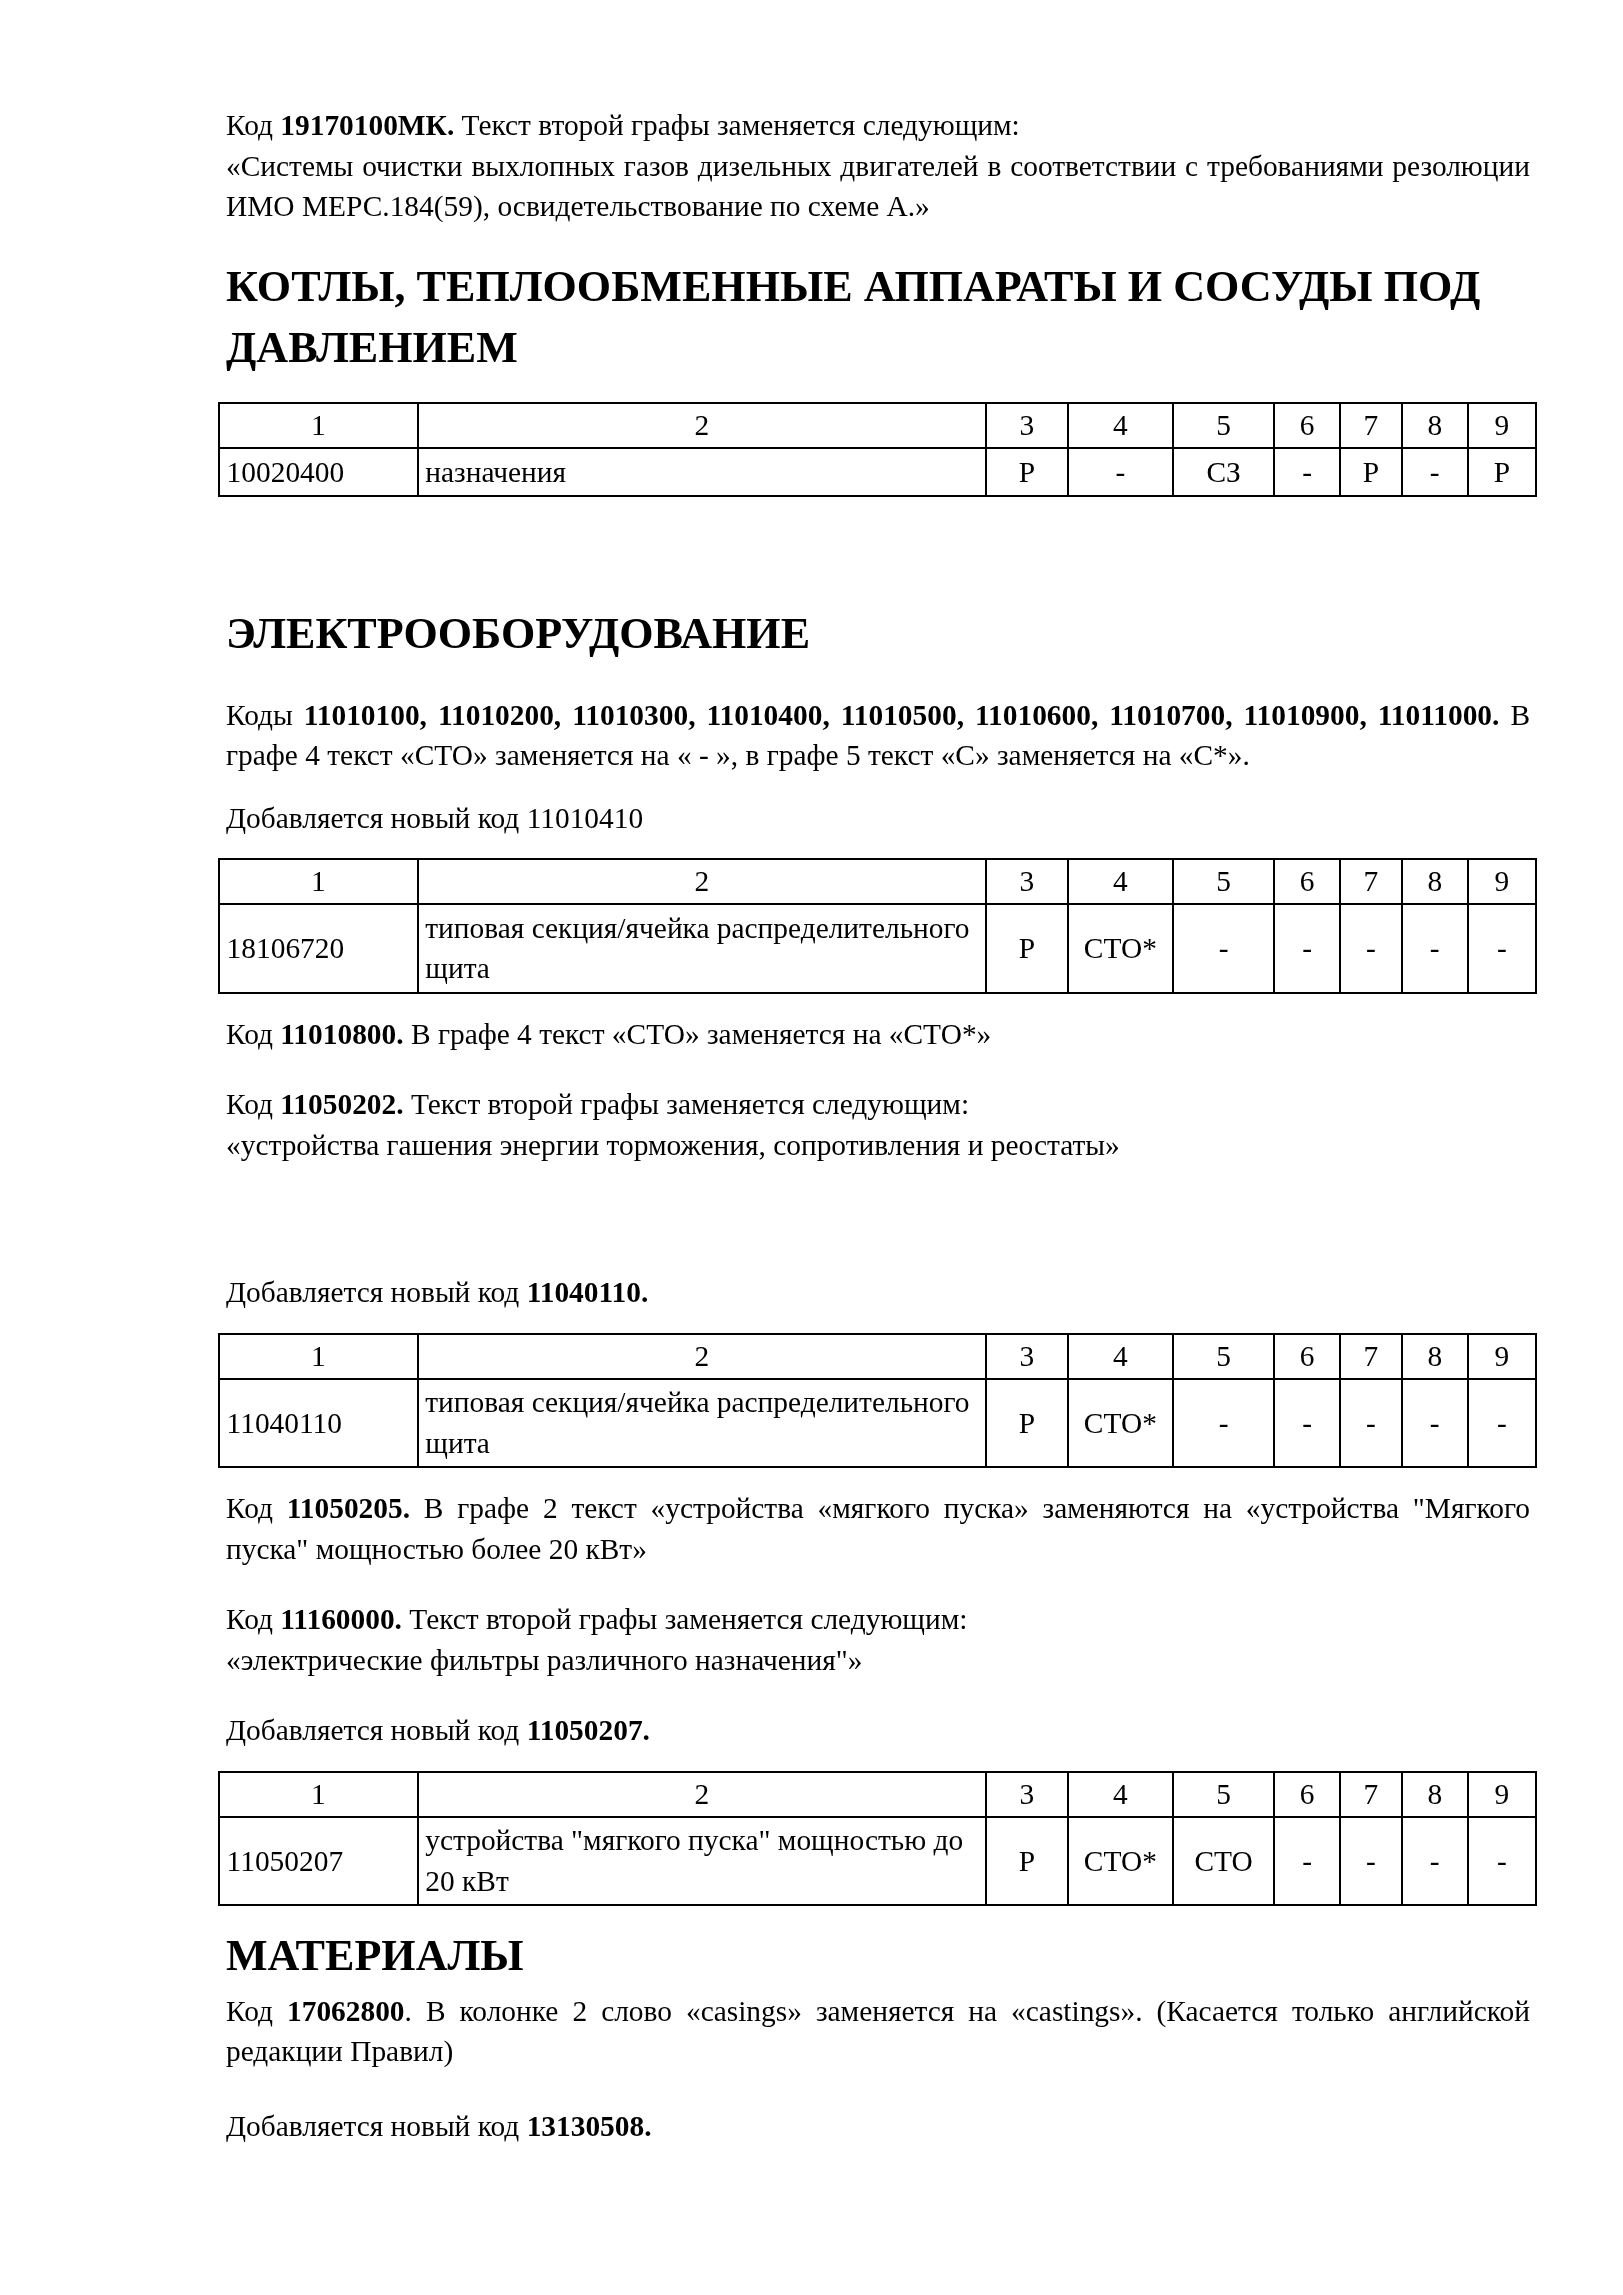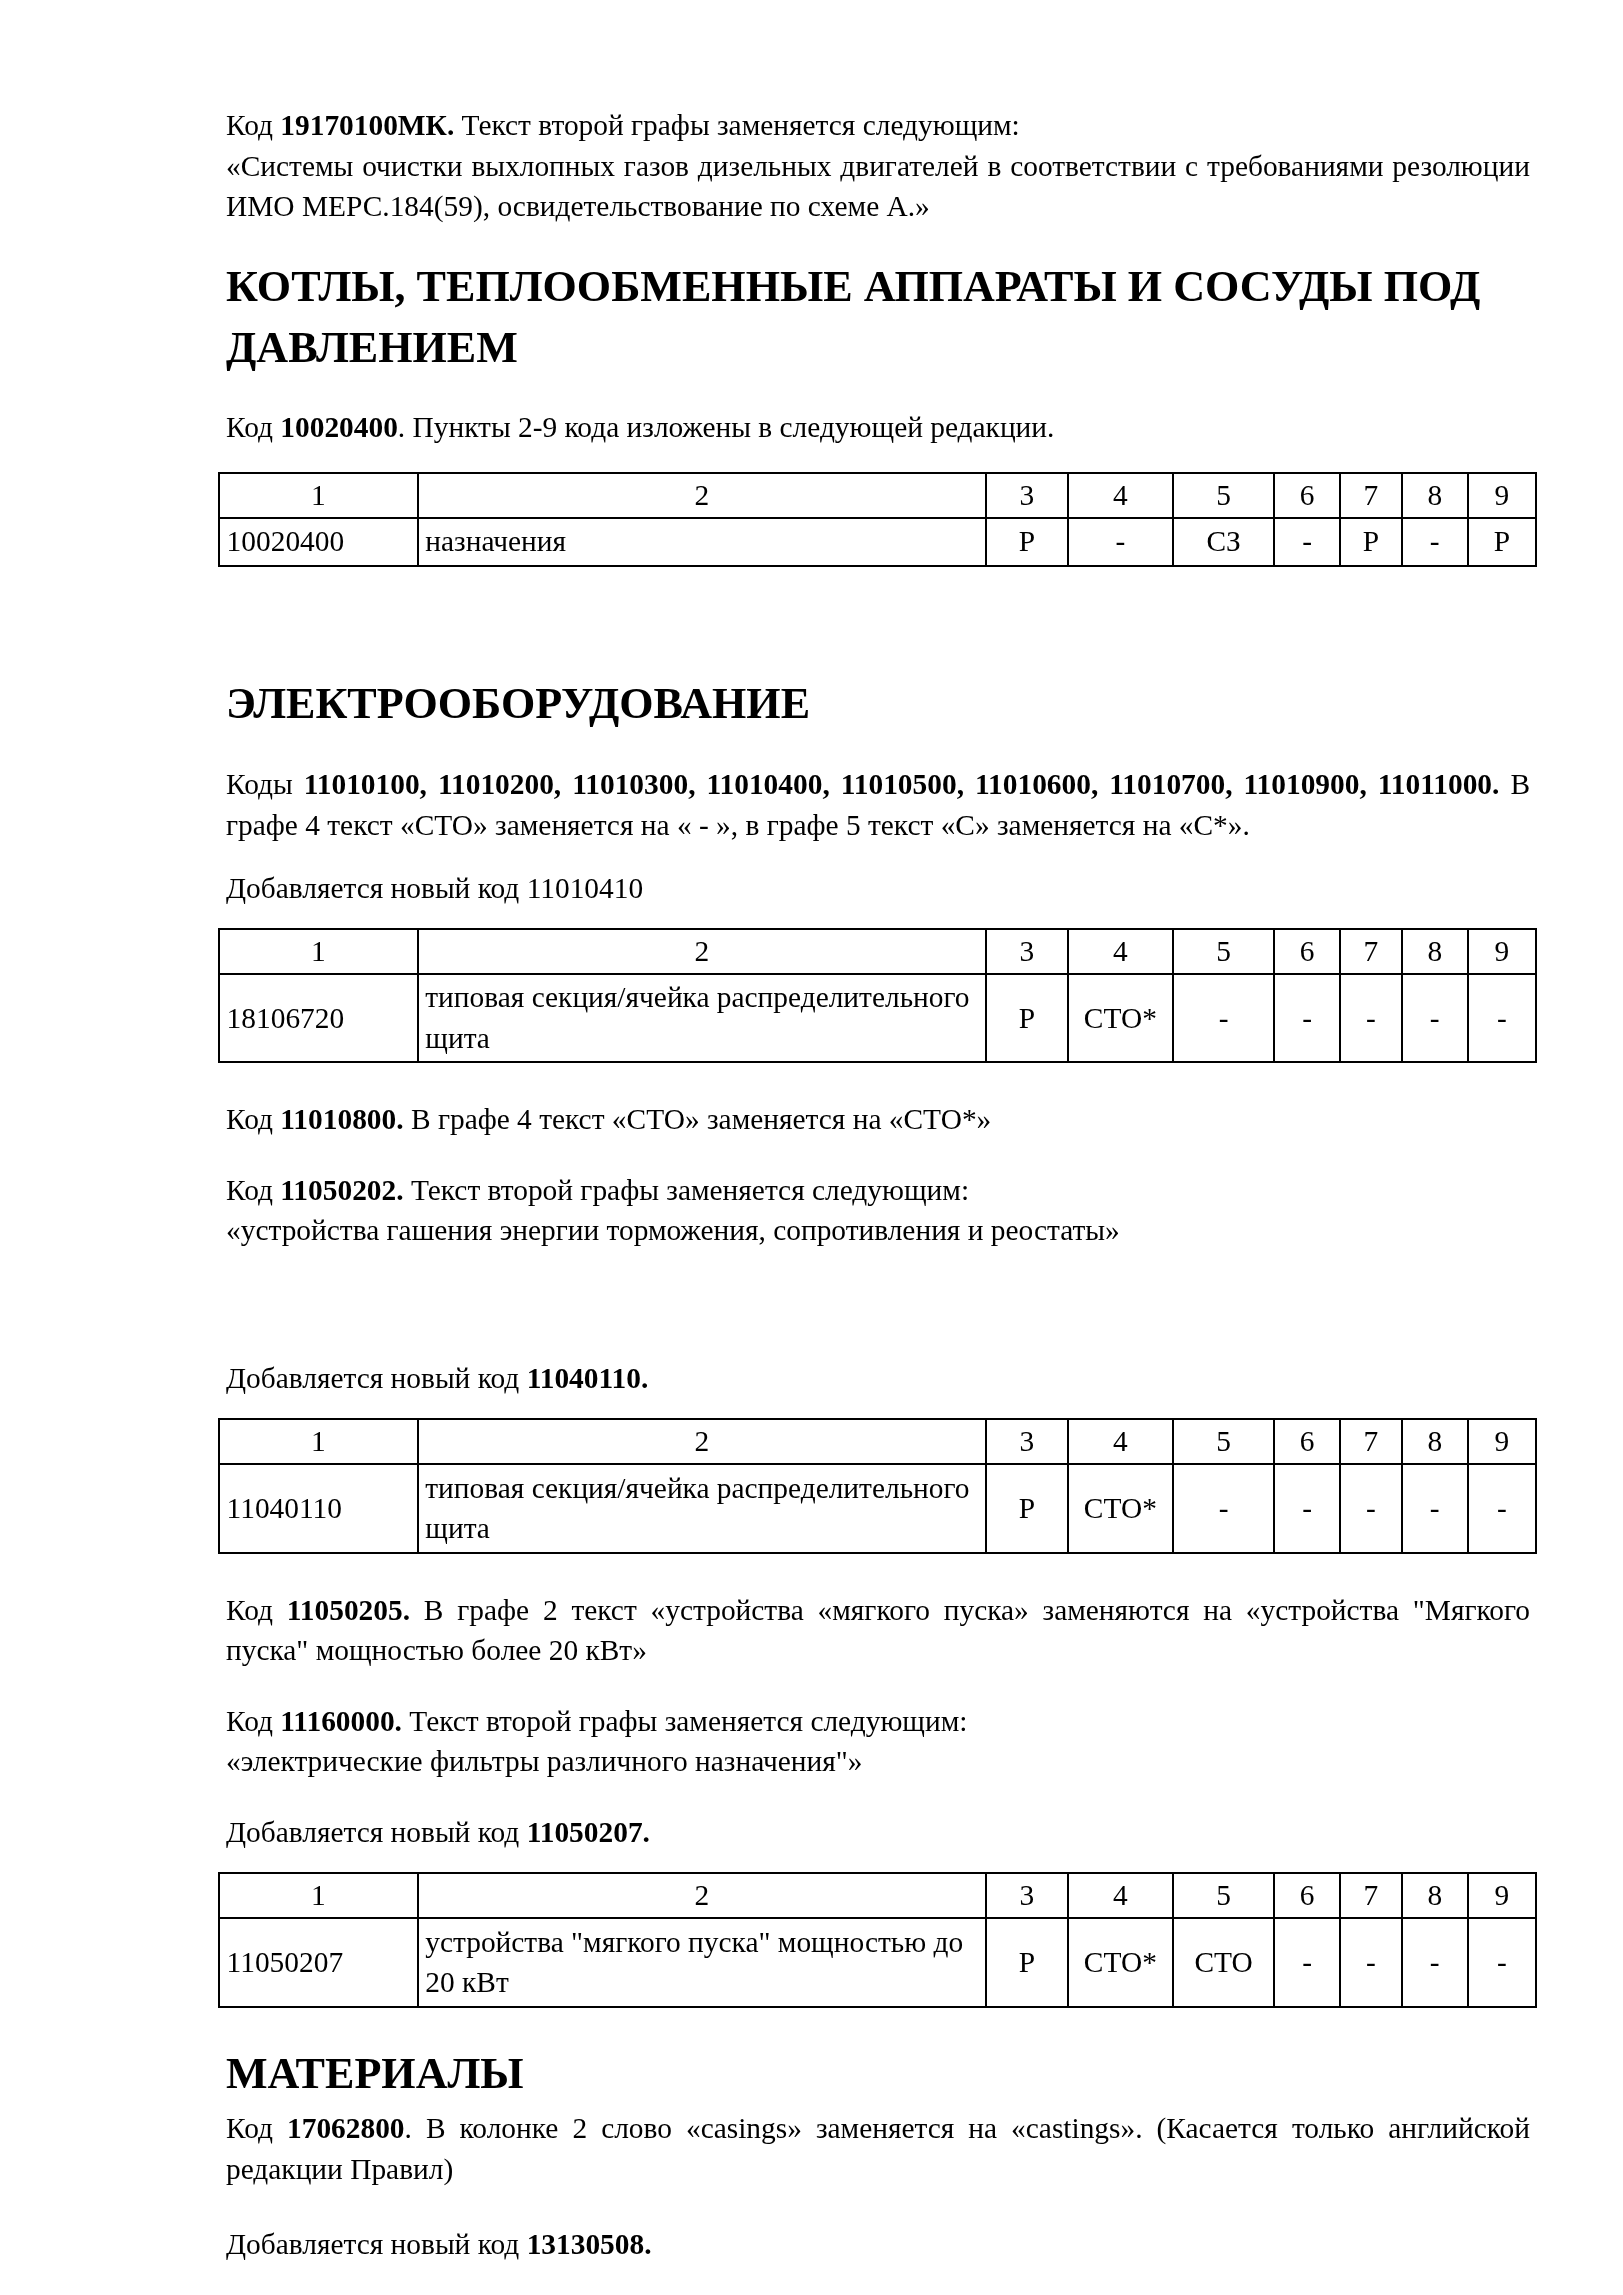--- a/index.html
+++ b/index.html
@@ -22,21 +22,21 @@
   .justify { text-align: justify; }
   .heading { text-align: left; font-weight: bold; }
   b { font-weight: bold; }
 
   .mt-6   { margin-top: 3.9px; }
   .mt-30  { margin-top: 19.6px; }
   .mt-36  { margin-top: 23.6px; }
   .mt-42  { margin-top: 22px; }
   .mt-44  { margin-top: 29px; }
   .mt-46  { margin-top: 30px; }
-  .mt-55  { margin-top: 36px; }
+  .mt-55  { margin-top: 20px; }
   .mt-80  { margin-top: 34px; }
   .mt-160 { margin-top: 107px; }
 
   table.code-table {
     border-collapse: collapse;
     table-layout: fixed;
     width: 1319px;
     margin-left: -7.9px;
     background: #ffffff;
   }
@@ -68,21 +68,20 @@
 </head>
 <body>
 
 <div class="page">
 
   <p class="para"><span>Код </span><b>19170100МК.</b><span> Текст второй графы заменяется следующим:</span></p>
   <p class="para justify">«Системы очистки выхлопных газов дизельных двигателей в соответствии с требованиями резолюции ИМО МЕРС.184(59), освидетельствование по схеме А.»</p>
 
   <h2 class="heading mt-46">КОТЛЫ, ТЕПЛООБМЕННЫЕ АППАРАТЫ И СОСУДЫ ПОД ДАВЛЕНИЕМ</h2>
 
-  <p class="para mt-44"><span>Код </span><b>10020400</b><span>. Пункты 2-9 кода изложены в следующей редакции.</span></p>
 
   <table class="code-table mt-36">
     <colgroup>
         <col class="c1">
         <col class="c2">
         <col class="c3">
         <col class="c4">
         <col class="c5">
         <col class="c6">
         <col class="c7">

